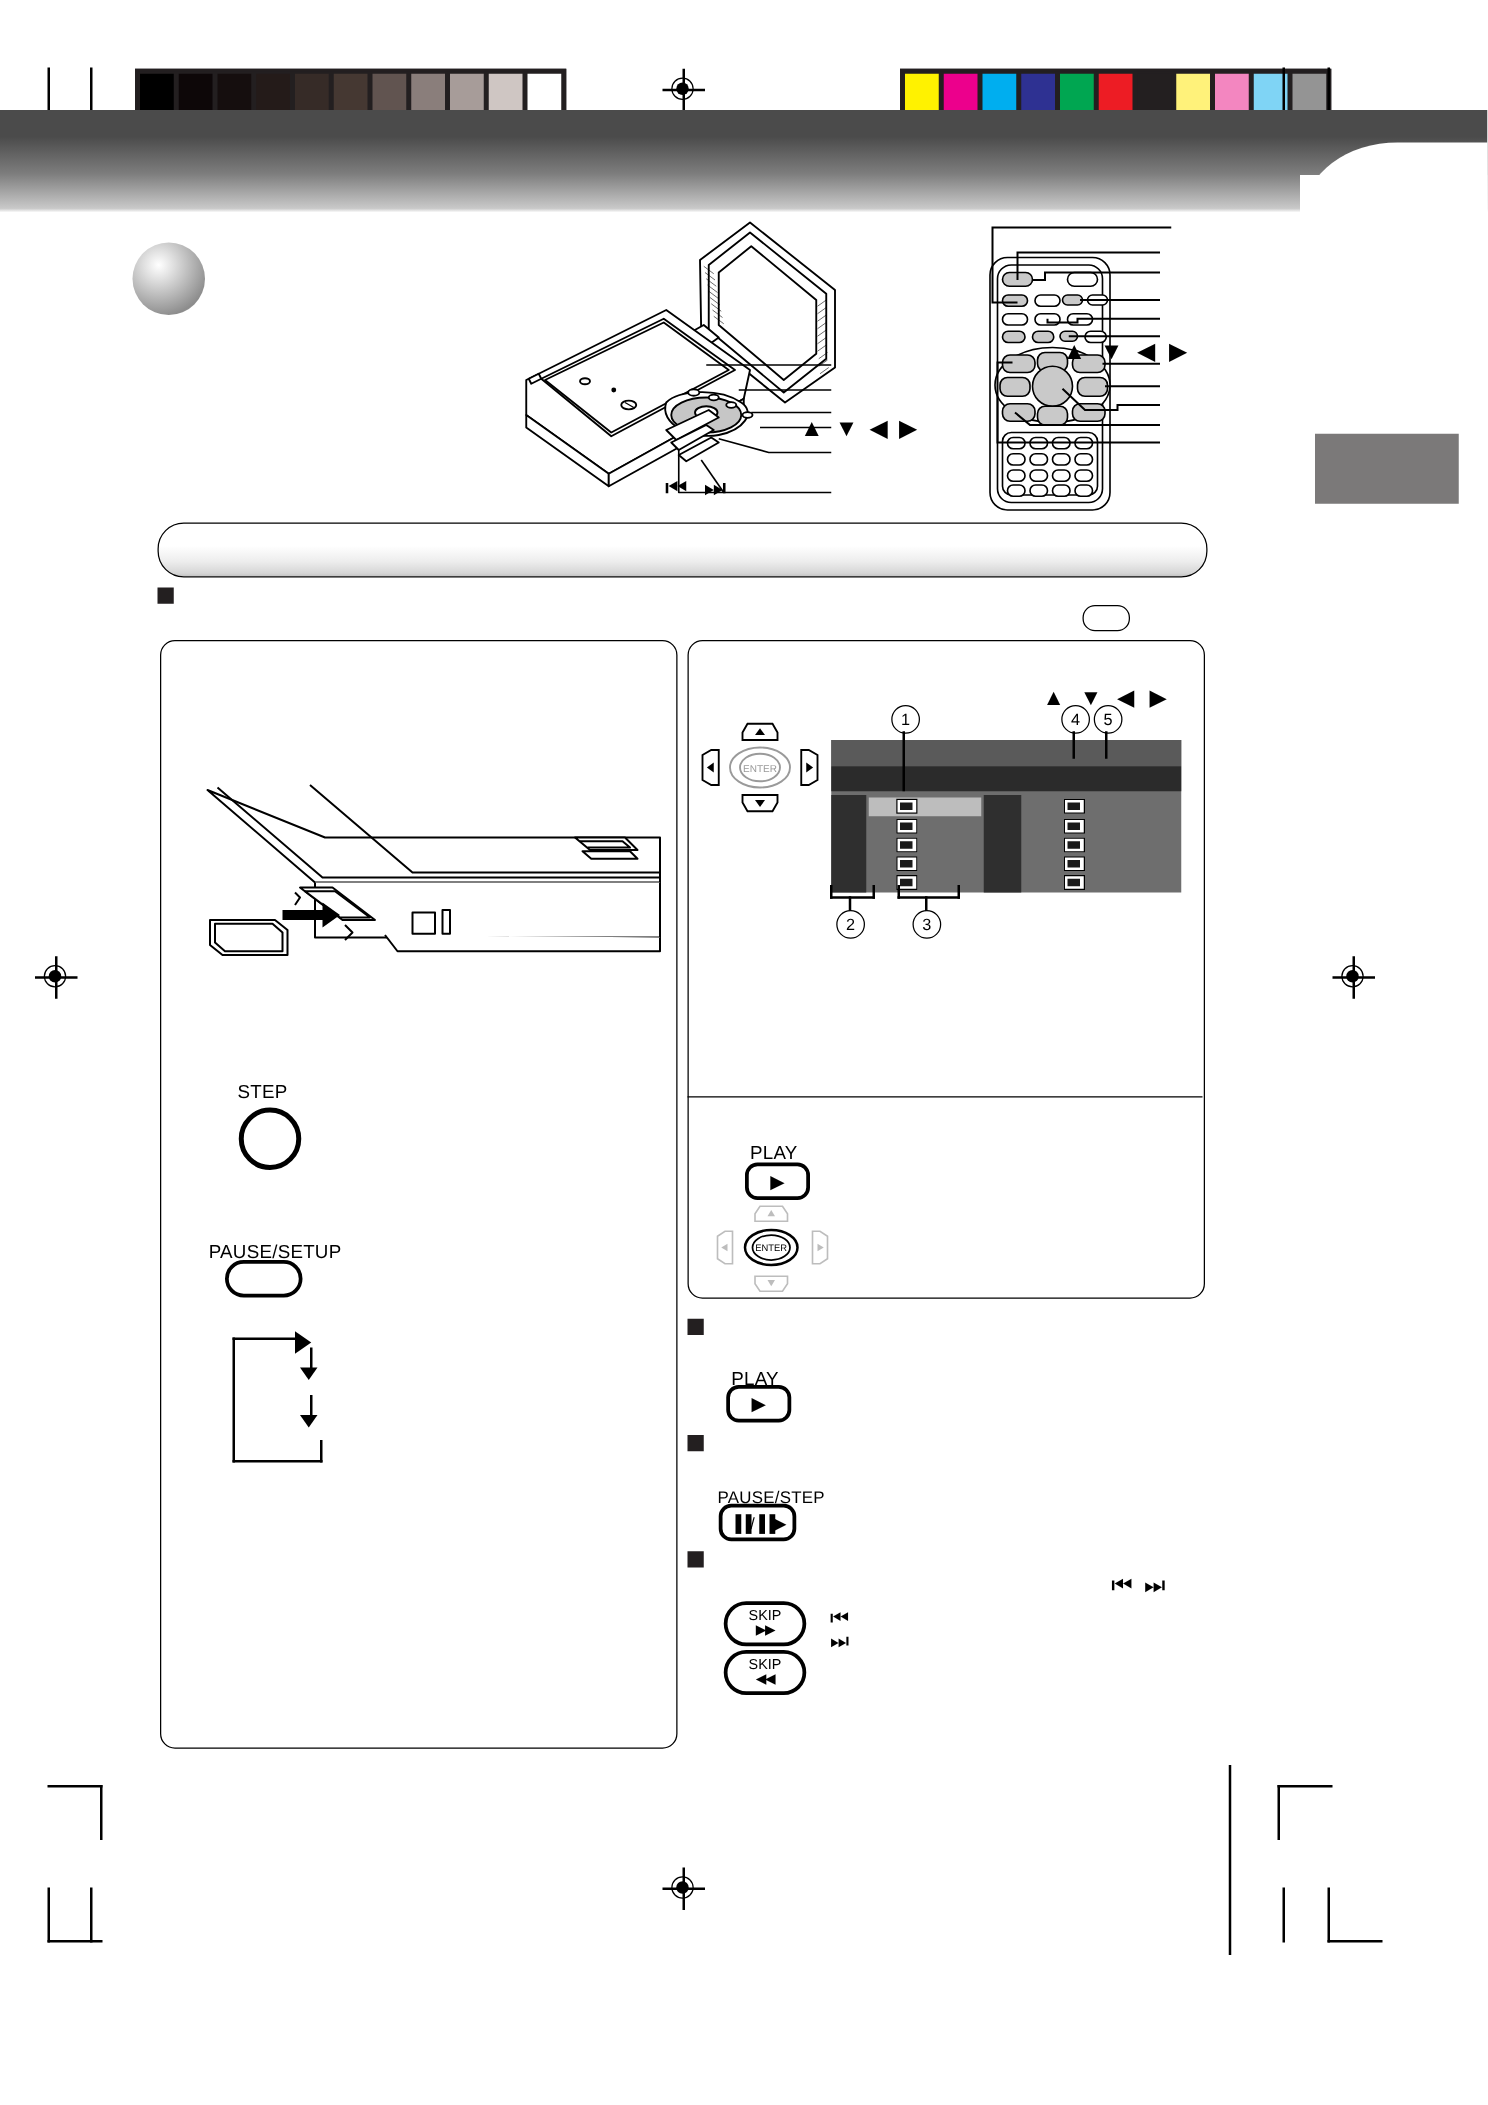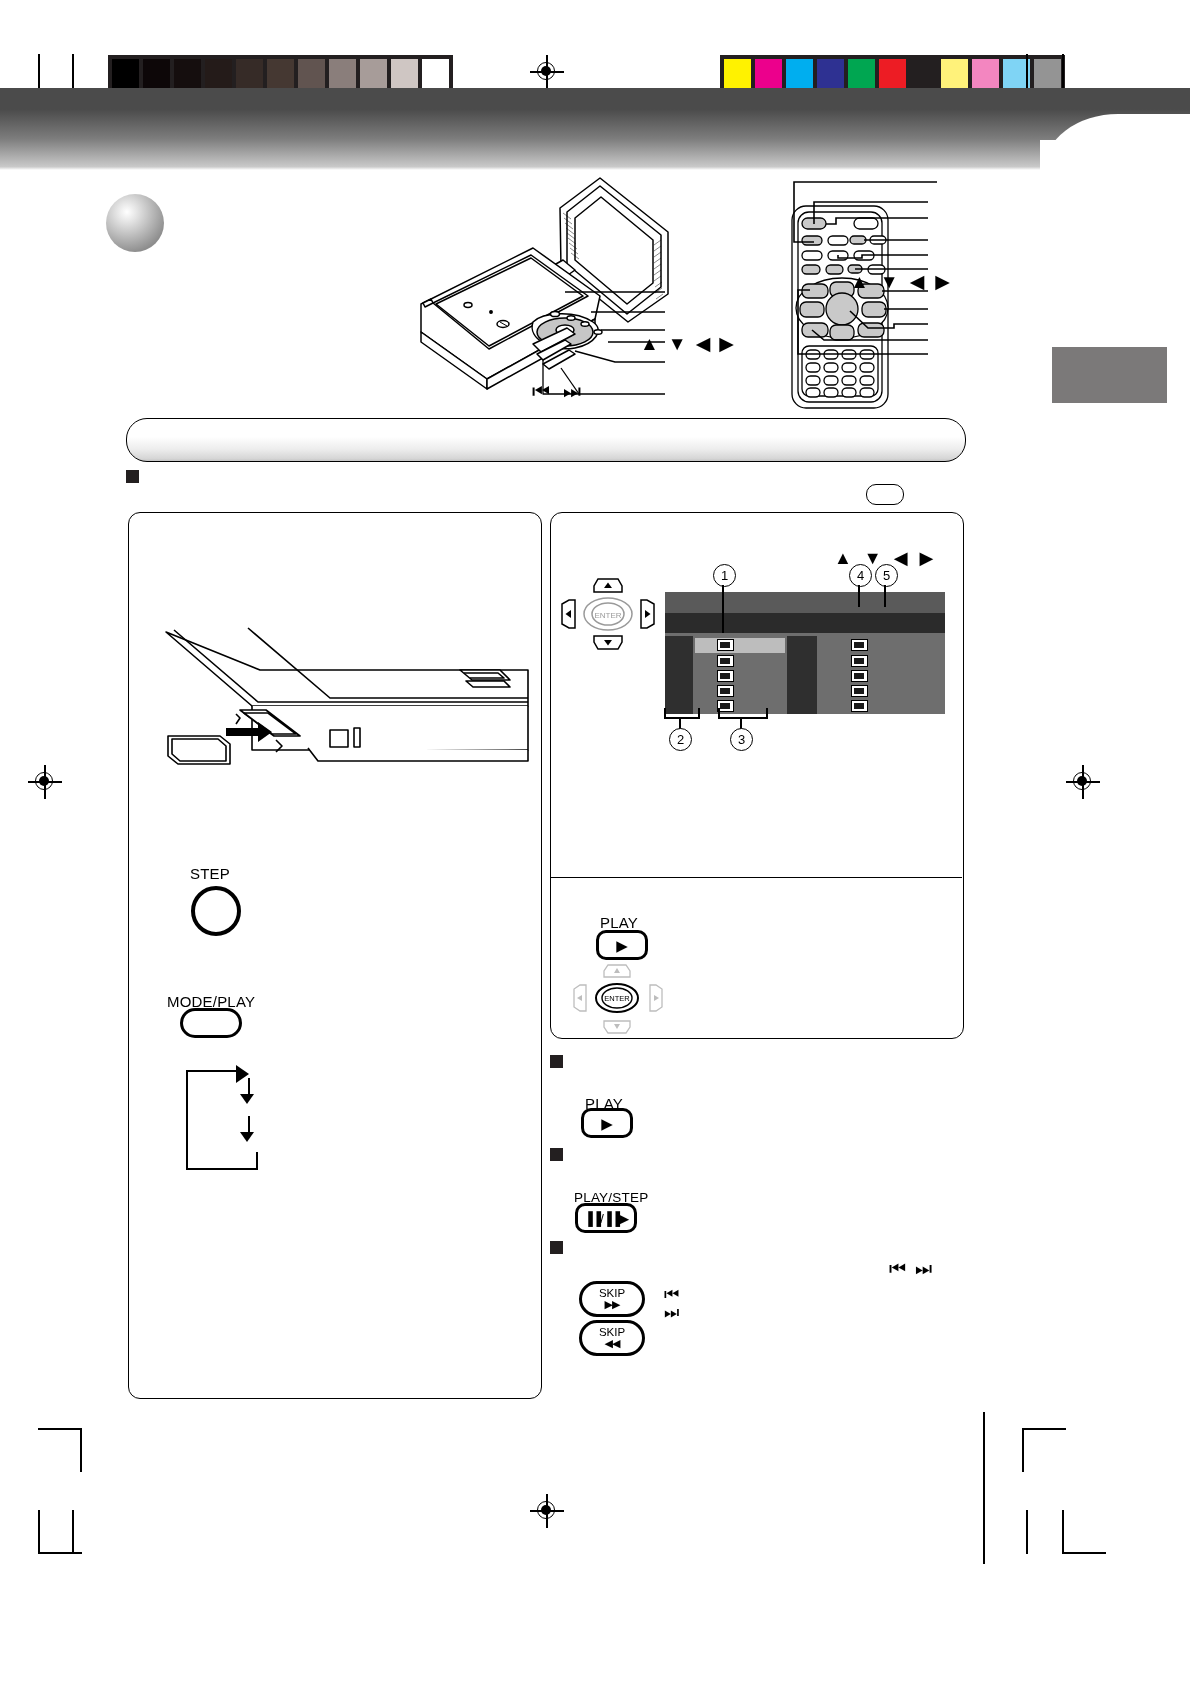--- a/index.html
+++ b/index.html
@@ -348,21 +348,21 @@
         <path d="M312 92 L352 92 L362 102 L324 102 Z" fill="#fff"></path>
         <path d="M316 95 L350 95 L356 100 L322 100"></path>
         <path d="M318 103 L356 103 L362 109 L325 109 Z" fill="#fff"></path>
       </g>
     </svg>
   </div>
 
   <span class="btnlabel" style="left:190px; top:865px;">STEP</span>
   <div class="keycircle" style="left:191px; top:886px; width:42px; height:42px;"></div>
 
-  <span class="btnlabel" style="left:167px; top:993px;">MODE/PLAY</span>
+  <span class="btnlabel" style="left:167px; top:993px;">PAUSE/SETUP</span>
   <div class="keypill" style="left:180px; top:1008px; width:56px; height:24px;"></div>
 
   <div style="position:absolute; left:186px; top:1068px; width:92px; height:104px;">
     <div class="flowline" style="position:absolute; left:0; top:2px; width:2px; height:100px;"></div>
     <div class="flowline" style="position:absolute; left:0; top:2px; width:52px; height:2px;"></div>
     <div class="tri right" style="left:50px; top:-3.5px;"></div>
     <div class="flowline" style="position:absolute; left:0; top:100px; width:72px; height:2px;"></div>
     <div class="flowline" style="position:absolute; left:70px; top:84px; width:2px; height:18px;"></div>
 
     <div class="flowline" style="position:absolute; left:62px; top:10px; width:2px; height:18px;"></div>
@@ -475,21 +475,21 @@
     </svg>
   </div>
 
   <div class="bullet" style="left:550px; top:1055px;"></div>
   <span class="btnlabel" style="left:585px; top:1095px;">PLAY</span>
   <div class="keyrect" style="left:581px; top:1108px; width:46px; height:24px;">
     <span class="glyph" style="font-size:15px;">▶</span>
   </div>
 
   <div class="bullet" style="left:550px; top:1148px;"></div>
-  <span class="btnlabel sm" style="left:574px; top:1190px;">PLAY/STEP</span>
+  <span class="btnlabel sm" style="left:574px; top:1190px;">PAUSE/STEP</span>
   <div class="keyrect" style="left:575px; top:1203px; width:56px; height:24px;">
     <span class="glyph" style="font-size:13px; letter-spacing:-1px;">▐▐/▐▐▶</span>
   </div>
 
   <div class="bullet" style="left:550px; top:1241px;"></div>
 
   <div style="position:absolute; left:889px; top:1259px; display:flex; gap:10px;">
     <span class="glyph" style="font-size:19px; letter-spacing:-1px;">⏮</span>
     <span class="glyph" style="font-size:19px; letter-spacing:-1px;">⏭</span>
   </div>

